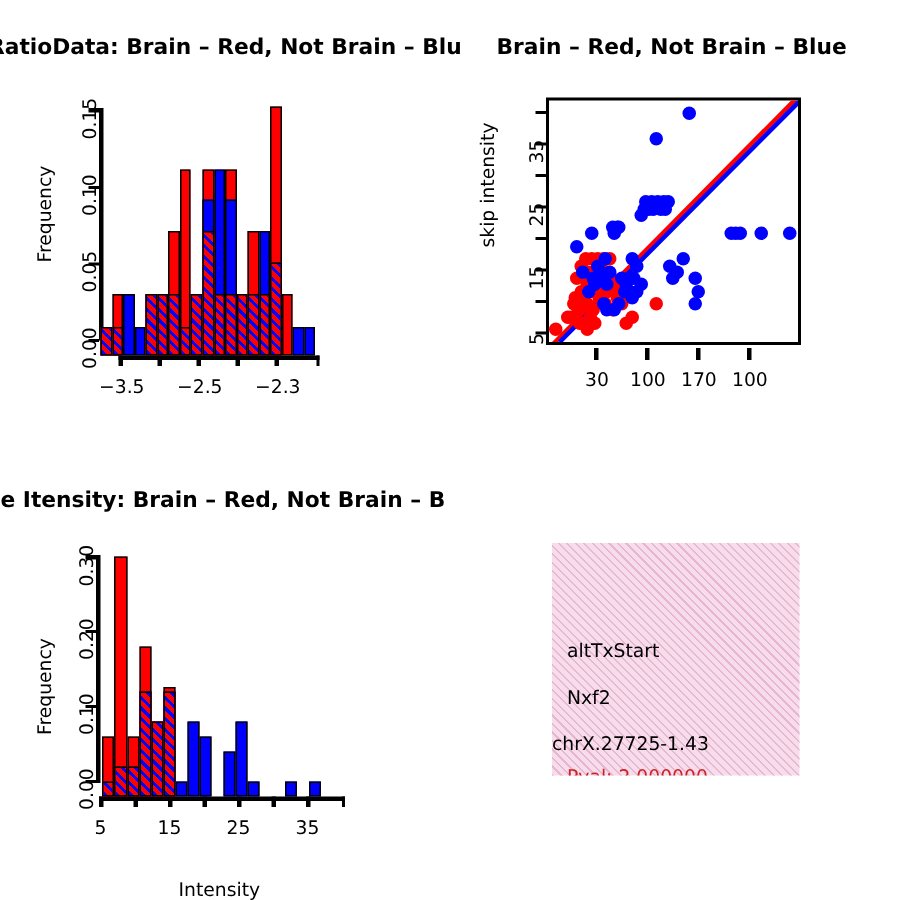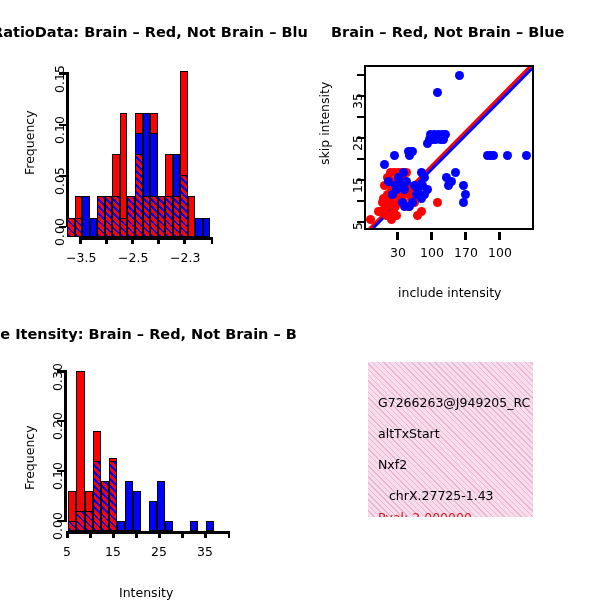--- a/index.html
+++ b/index.html
@@ -137,21 +137,20 @@
       <div class="bar blue" style="left: 202.931px; width: 7.55172px; height: 18.8571px; top: 218.143px; z-index: 11;"></div>
     </div>
 </div>
 
 <div class="panel" id="panel-scatter" style="left:300px;top:0;width:300px;height:300px;">
 
   <div class="ttl" style="left:31px;top:24px;">Brain – Red, Not Brain – Blue</div>
 
   <div class="vert" style="left:17px;top:165px;">skip intensity</div>
 
-  <div class="axlab" style="left:98px;top:285px;">include intensity</div>
 
   <div class="frame" style="left:64px;top:65px;width:170px;height:165px;"></div>
 
   <div class="axisline" style="left:57px;top:220.5px;width:8px;height:2.5px;"></div>
   <div class="axisline" style="left:57px;top:199.5px;width:8px;height:2.5px;"></div>
   <div class="axisline" style="left:57px;top:178.5px;width:8px;height:2.5px;"></div>
   <div class="axisline" style="left:57px;top:157.5px;width:8px;height:2.5px;"></div>
   <div class="axisline" style="left:57px;top:136.5px;width:8px;height:2.5px;"></div>
   <div class="axisline" style="left:57px;top:115.5px;width:8px;height:2.5px;"></div>
   <div class="axisline" style="left:57px;top:94.5px;width:8px;height:2.5px;"></div>
@@ -339,19 +338,18 @@
       <div class="bar blue" style="left: 149.188px; width: 8.08116px; height: 29.9324px; top: 201.068px; z-index: 11;"></div>
       <div class="bar blue" style="left: 157.27px; width: 8.08116px; height: 49.8873px; top: 181.113px; z-index: 11;"></div>
       <div class="bar blue" style="left: 165.351px; width: 8.08116px; height: 9.97746px; top: 221.023px; z-index: 11;"></div>
       <div class="bar blue" style="left: 189.594px; width: 8.08116px; height: 9.97746px; top: 221.023px; z-index: 11;"></div>
       <div class="bar blue" style="left: 205.757px; width: 8.08116px; height: 9.97746px; top: 221.023px; z-index: 11;"></div>
     </div>
 </div>
 
 <div class="panel" style="left:300px;top:300px;width:300px;height:300px;">
   <div id="info-box" style="left:68px;top:62px;width:165px;height:155px;">
-    <div class="ln" style="left:10px;top:33px;">G7266263@J949205_RC</div>
     <div class="ln" style="left:10px;top:64px;">altTxStart</div>
     <div class="ln" style="left:10px;top:95px;">Nxf2</div>
-    <div class="ln" style="left:21px;top:126px;">chrX.27725-1.43</div>
+    <div class="ln" style="left:0;top:126px;">chrX.27725-1.43</div>
     <div class="ln pv" style="left:10px;top:148px;">Pval: 2.000000</div>
   </div>
 </div>
 
 </body></html>

